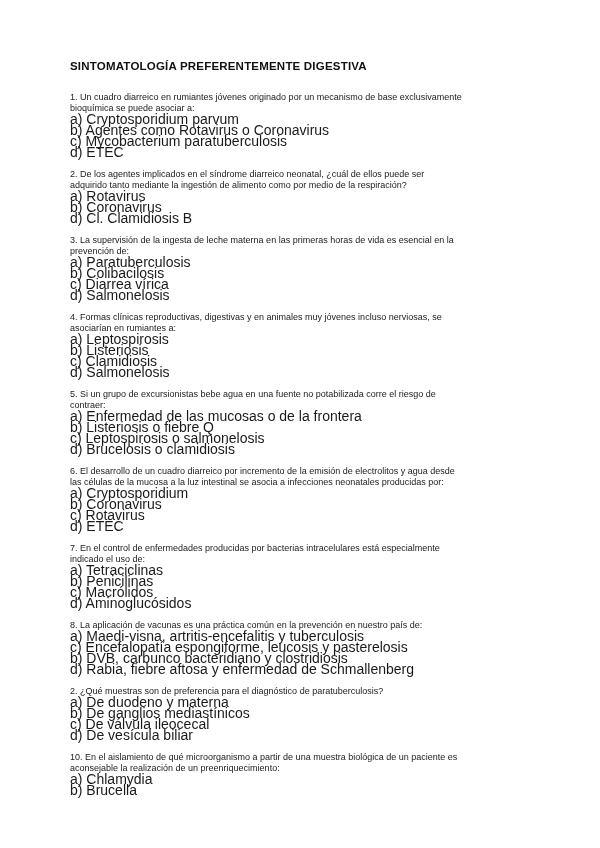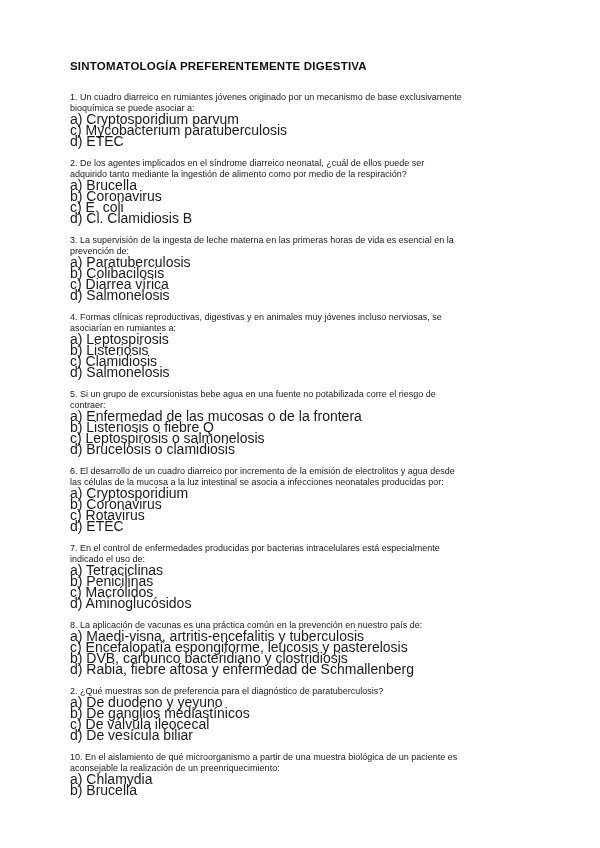--- a/index.html
+++ b/index.html
@@ -41,29 +41,29 @@
 </style>
 </head>
 <body>
 
 <div class="page">
   <h1 class="doc-title">SINTOMATOLOGÍA PREFERENTEMENTE DIGESTIVA</h1>
   <div id="questions">
   <div class="question">
     <p class="q-text">1. Un cuadro diarreico en rumiantes jóvenes originado por un mecanismo de base exclusivamente bioquímica se puede asociar a:</p>
   <p class="option">a) Cryptosporidium parvum</p>
+        <p class="option">b) Agentes como Rotavirus o Coronavirus</p>
         <p class="option">c) Mycobacterium paratuberculosis</p>
         <p class="option">d) ETEC</p>
       </div>
 
   <div class="question">
     <p class="q-text">2. De los agentes implicados en el síndrome diarreico neonatal, ¿cuál de ellos puede ser adquirido tanto mediante la ingestión de alimento como por medio de la respiración?</p>
-  <p class="option">a) Brucella</p>
+  <p class="option">a) Rotavirus</p>
         <p class="option">b) Coronavirus</p>
-        <p class="option">c) E. coli</p>
         <p class="option">d) Cl. Clamidiosis B</p>
       </div>
 
   <div class="question">
     <p class="q-text">3. La supervisión de la ingesta de leche materna en las primeras horas de vida es esencial en la prevención de:</p>
   <p class="option">a) Paratuberculosis</p>
         <p class="option">b) Colibacilosis</p>
         <p class="option">c) Diarrea vírica</p>
         <p class="option">d) Salmonelosis</p>
       </div>
@@ -103,21 +103,21 @@
   <div class="question">
     <p class="q-text">8. La aplicación de vacunas es una práctica común en la prevención en nuestro país de:</p>
   <p class="option">a) Maedi-visna, artritis-encefalitis y tuberculosis</p>
         <p class="option">c) Encefalopatía espongiforme, leucosis y pasterelosis</p>
         <p class="option">b) DVB, carbunco bacteridiano y clostridiosis</p>
         <p class="option">d) Rabia, fiebre aftosa y enfermedad de Schmallenberg</p>
       </div>
 
   <div class="question">
     <p class="q-text">2. ¿Qué muestras son de preferencia para el diagnóstico de paratuberculosis?</p>
-  <p class="option">a) De duodeno y yeyuno</p>
+  <p class="option">a) De duodeno y materna</p>
         <p class="option">b) De ganglios mediastínicos</p>
         <p class="option">c) De válvula ileocecal</p>
         <p class="option">d) De vesícula biliar</p>
       </div>
 
   <div class="question">
     <p class="q-text">10. En el aislamiento de qué microorganismo a partir de una muestra biológica de un paciente es aconsejable la realización de un preenriquecimiento:</p>
   <p class="option">a) Chlamydia</p>
         <p class="option">b) Brucella</p>
       </div>

